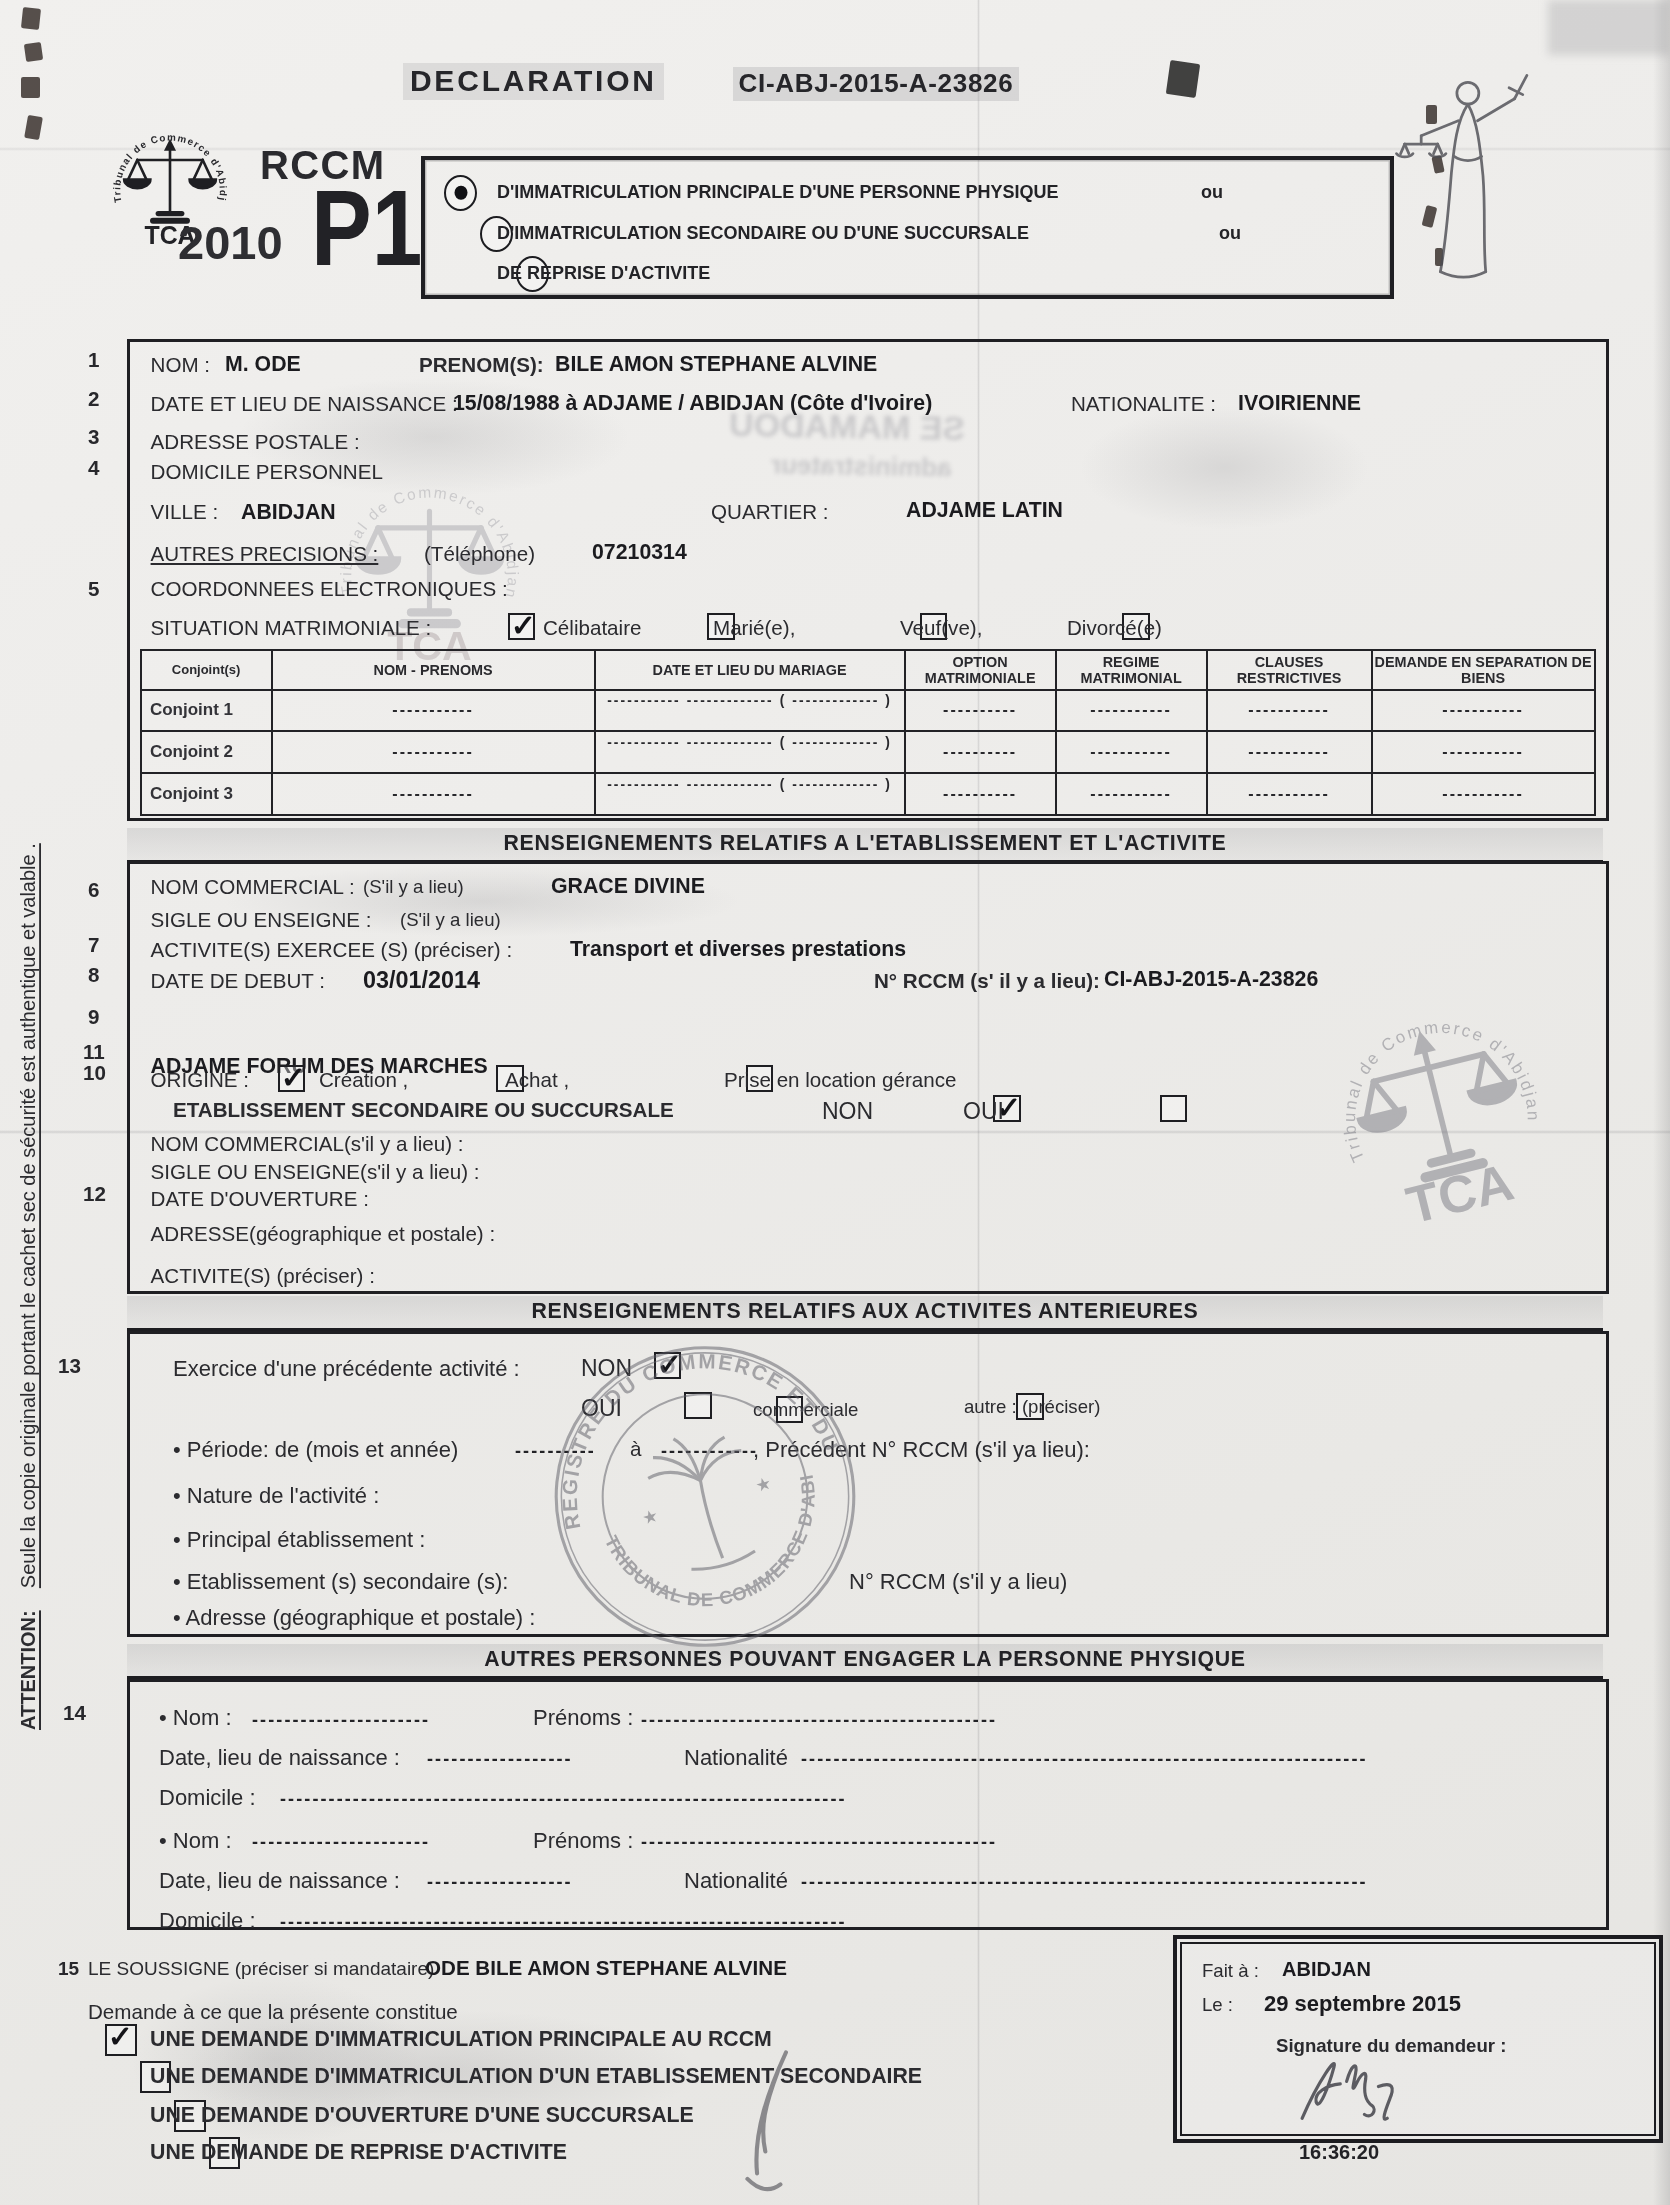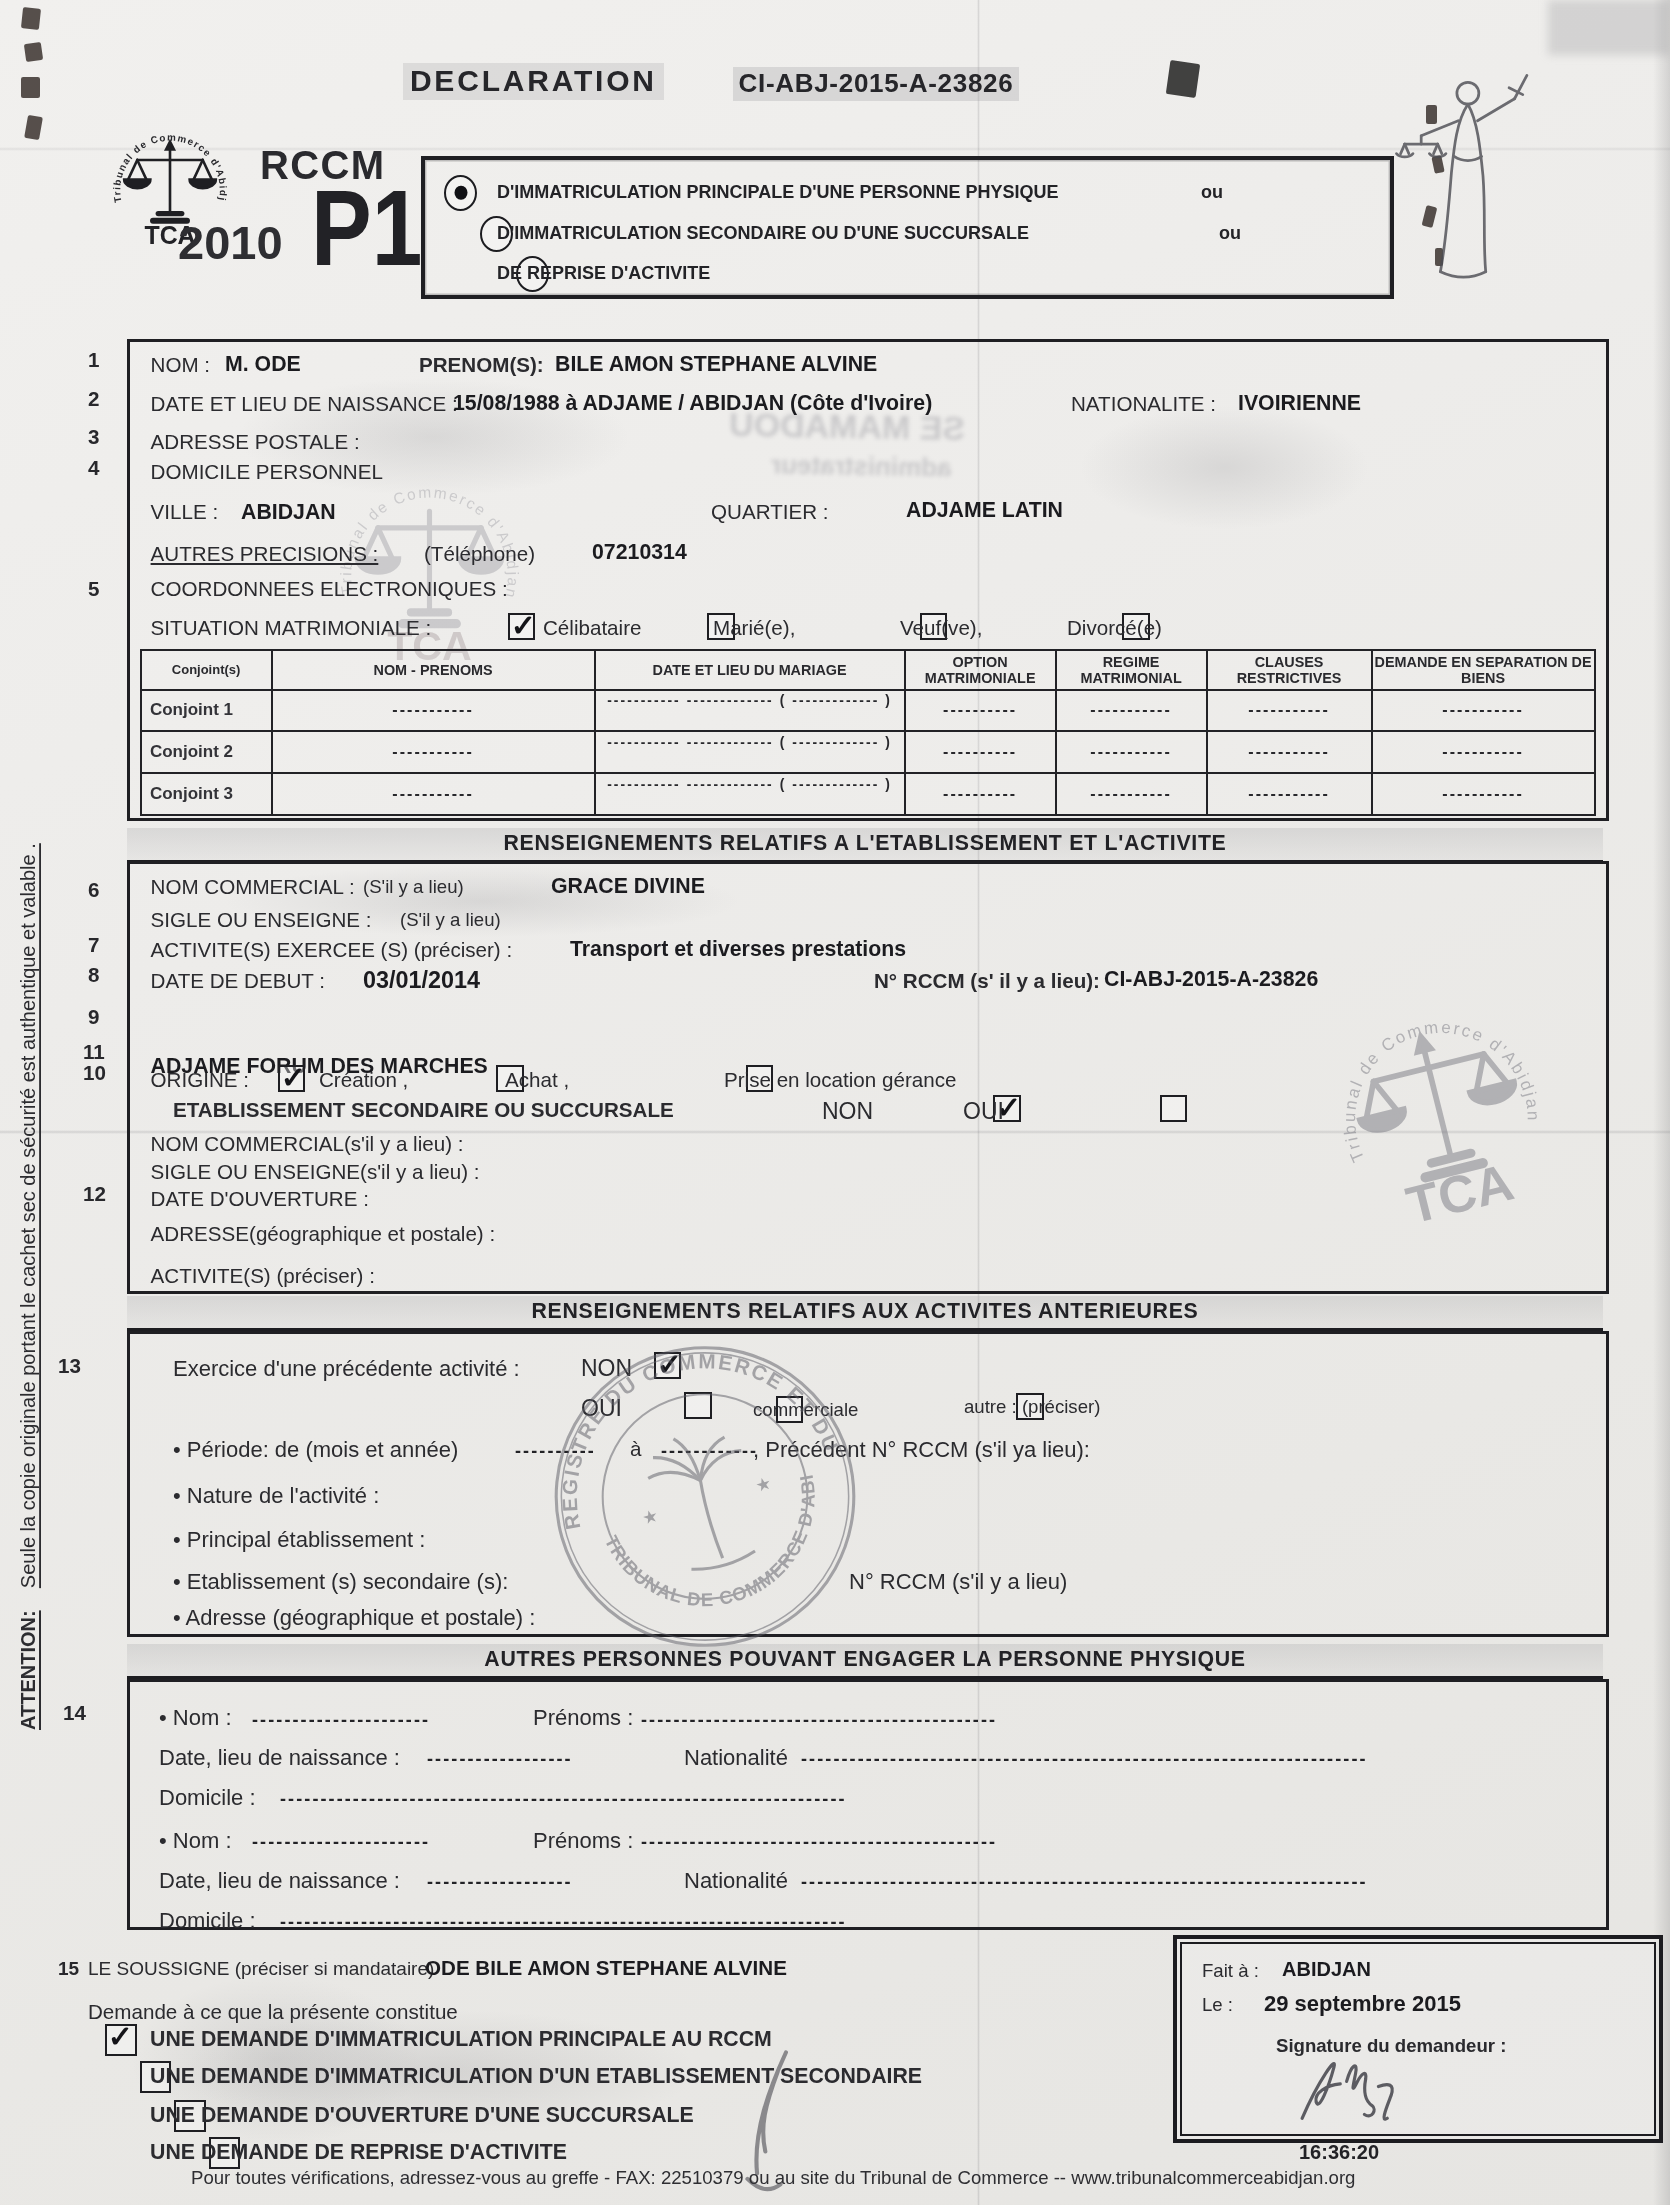--- a/index.html
+++ b/index.html
@@ -456,16 +456,15 @@
     </svg>
   </div>
   <span class="abs bold" style="left:1299px;top:2141px;font-size:20px;color:#222226;">16:36:20</span>
 
   
   <svg class="abs" style="left:728px;top:2047px;" width="76" height="158" viewBox="0 0 55 115">
     <path d="M42 4 C30 30 18 62 21 92 M36 18 C27 42 23 58 27 76 M14 96 C22 104 30 106 38 100" stroke="#4b4b52" stroke-width="3" fill="none" opacity=".6" stroke-linecap="round"></path>
   </svg>
 
   
-  <div class="abs" style="left:191px;top:2167px;font-size:18.6px;color:#2e2e32;">Pour toutes vérifications, adressez-vous au greffe - FAX: 22510379 ou au site du Tribunal de Commerce -- www.tribunalcommerceabidjan.org</div>
 
 </div>
 
 
 </body></html>

